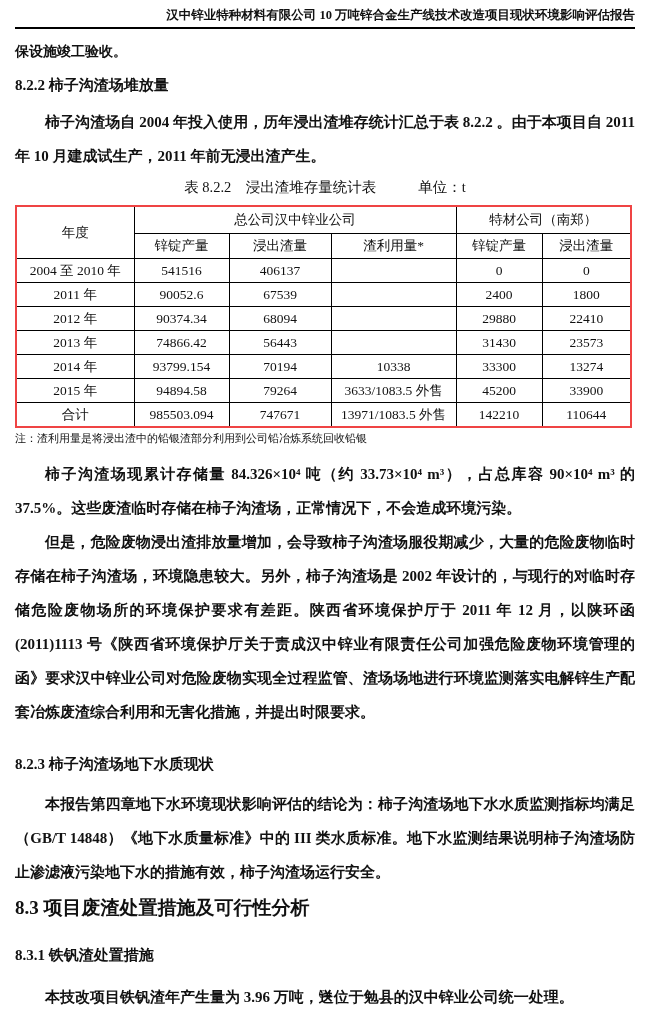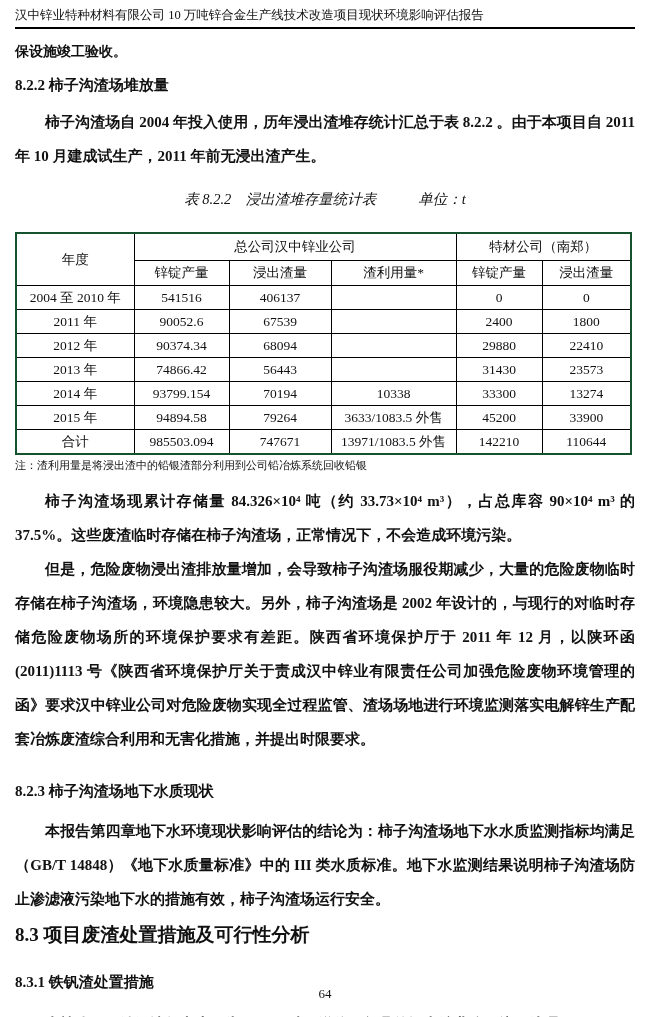--- a/index.html
+++ b/index.html
@@ -10,24 +10,24 @@
     background:#ffffff;
     color:#111;
     font-family:"Liberation Serif","DejaVu Serif",serif;
     box-sizing:border-box;
     padding:0 15px;
     overflow:hidden;
   }
   
   .doc-header{
     padding-top:7px;padding-bottom:4px;
-    text-align:left;
+    text-align:right;
     font-size:12.5px;line-height:16px;
     border-bottom:2px solid #000;
-    font-weight:normal;
+    font-weight:bold;
   }
   
   .p-cont{
     margin:12px 0 0 0;
     font-size:14px;line-height:22px;
     text-align:justify;
     font-weight:bold;
   }
   h3.sec{
     margin:12px 0 0 0;
@@ -41,32 +41,32 @@
   }
   p.body{
     margin:9px 0 0 0;
     font-size:15px;line-height:34px;
     text-align:justify;
     text-indent:2em;
     font-weight:bold;
   }
   
   .tbl-caption{
-    margin-top:16px;
+    margin-top:4px;
     text-align:center;
-    font-size:14.5px;line-height:21px;font-style:italic;
+    font-size:14.5px;line-height:21px;
   }
   .tbl-caption .unit{margin-left:42px;}
   table.stat{
-    margin-top:22px;
+    margin-top:7px;
     border-collapse:collapse;
     width:615px;
     table-layout:fixed;
     font-size:13.5px;
-    border:2px solid #14532d;
+    border:2px solid #ef4444;
   }
   table.stat th,table.stat td{
     border:1px solid #000;
     text-align:center;
     vertical-align:middle;
     padding:0 2px;
     font-weight:normal;
     overflow:hidden;
     white-space:nowrap;
   }

